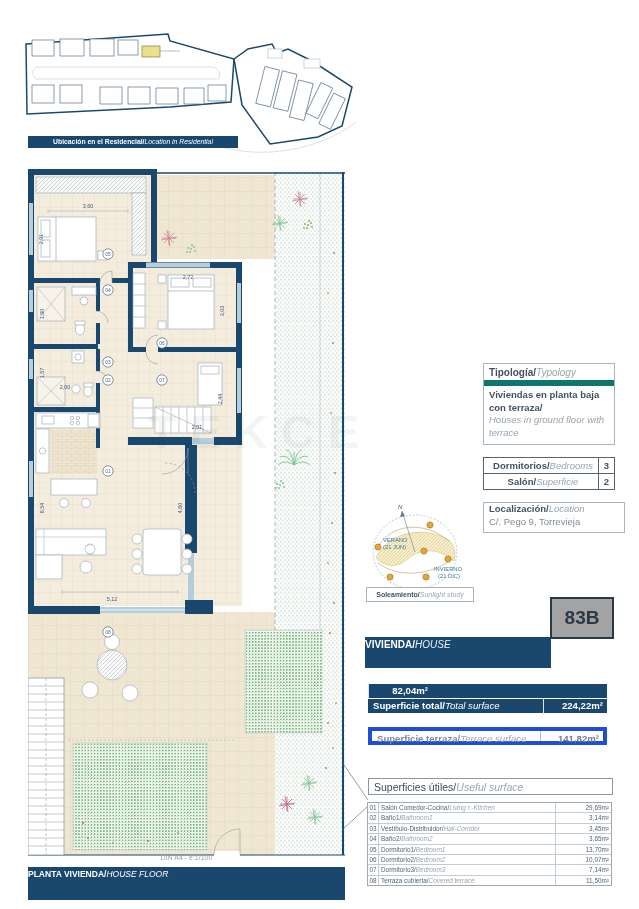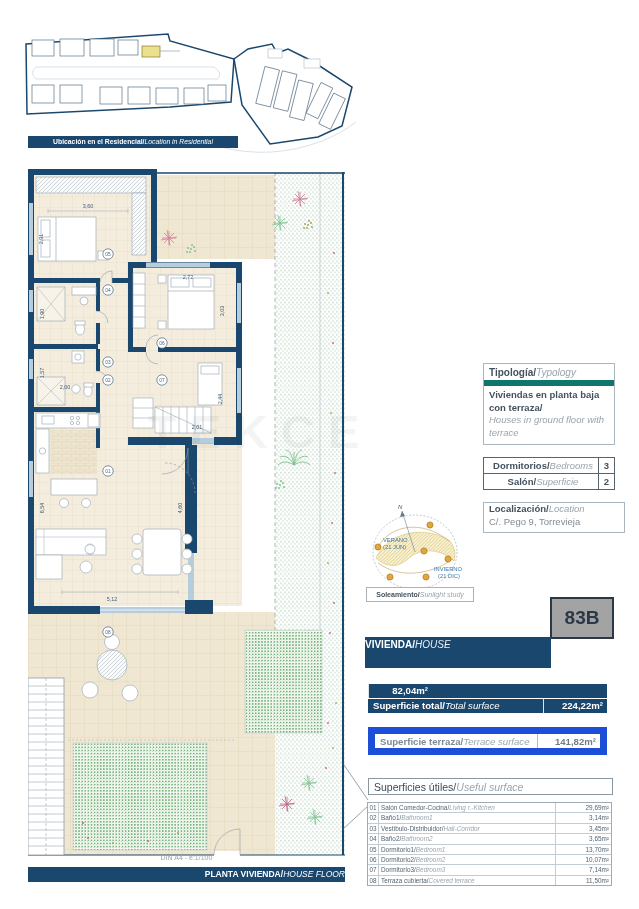--- a/index.html
+++ b/index.html
@@ -33,32 +33,32 @@
   .sun-caption{left:366px;top:587px;width:106px;height:13px;border:1px solid #a8b2ba;font-size:7px;line-height:13px;text-align:center;z-index:10;background:#fff;}
   .unit-box{left:550px;top:597px;width:60px;height:38px;border:2px solid #2b3947;z-index:10;background:#a3a3a3;
             display:flex;align-items:center;justify-content:center;font-size:19px;font-weight:bold;color:#2b3947;}
   .house-bar{left:365px;top:637px;width:186px;height:31px;font-size:10px;line-height:16px;z-index:10;box-sizing:border-box;}
   .house-bar .en{opacity:.92;}
   .area-rows{left:368px;top:684px;width:239px;z-index:10;}
   .area-row{display:flex;height:14px;line-height:14px;font-size:9.6px;margin-bottom:1px;}
   .area-row.navy{background:#1a476d;color:#fff;}
   .area-label{flex:1;padding-left:5px;white-space:nowrap;overflow:hidden;}
   .area-val{width:59px;text-align:right;padding-right:4px;font-weight:bold;border-left:1px solid rgba(255,255,255,.85);}
-  .terr-row{left:368px;top:727px;width:239px;height:28px;border:7px solid #1d4ed8;display:flex;line-height:16px;font-size:9.6px;z-index:10;background:#fff;box-sizing:border-box;}
+  .terr-row{left:368px;top:727px;width:239px;height:18px;border:4px solid #1d4ed8;display:flex;line-height:16px;font-size:9.6px;z-index:10;background:#fff;box-sizing:border-box;}
   .terr-label{flex:1;padding-left:5px;color:#7d8b96;white-space:nowrap;}
   .terr-val{width:58px;text-align:right;padding-right:4px;color:#6f7d88;font-weight:bold;border-left:1px solid #b3bdc4;}
   .util-header{left:368px;top:778px;width:245px;height:17px;border:1px solid #8a97a1;font-size:10.5px;line-height:17px;padding-left:5px;z-index:10;background:#fff;box-sizing:border-box;}
   .util-table{left:367px;top:802px;width:245px;border:1px solid #9fabb4;z-index:10;background:#fff;box-sizing:border-box;}
   .util-row{display:grid;grid-template-columns:11px 1fr 56px;height:9.4px;line-height:9.4px;font-size:6.4px;color:#55636e;}
   .util-row + .util-row{border-top:0.5px solid #c3ccd2;}
   .util-num{text-align:center;border-right:0.5px solid #c3ccd2;color:#55636e;}
   .util-label{padding-left:2px;white-space:nowrap;overflow:hidden;}
   .util-val{text-align:right;padding-right:2px;border-left:0.5px solid #c3ccd2;}
   .din-note{left:28px;top:854px;width:317px;text-align:center;font-size:7px;color:#97a3ac;z-index:8;}
-  .bottom-bar{left:28px;top:867px;width:317px;height:15px;font-size:8.5px;line-height:15px;text-align:right;z-index:8;}
+  .bottom-bar{left:28px;top:867px;width:317px;height:33px;font-size:8.5px;line-height:15px;text-align:left;z-index:8;}
 </style>
 </head>
 <body>
 
 <div class="page">
 
   <svg class="abs" style="left:20px;top:27px" width="340" height="135" viewBox="0 0 340 135">
     <g stroke="#5a7187" stroke-width="0.7" fill="#fff">
 
       <polygon points="6,17 148,7 150,14 214,32 211,75 150,80 7,87" fill="#fff" stroke="#1a476d" stroke-width="1.5"></polygon>

